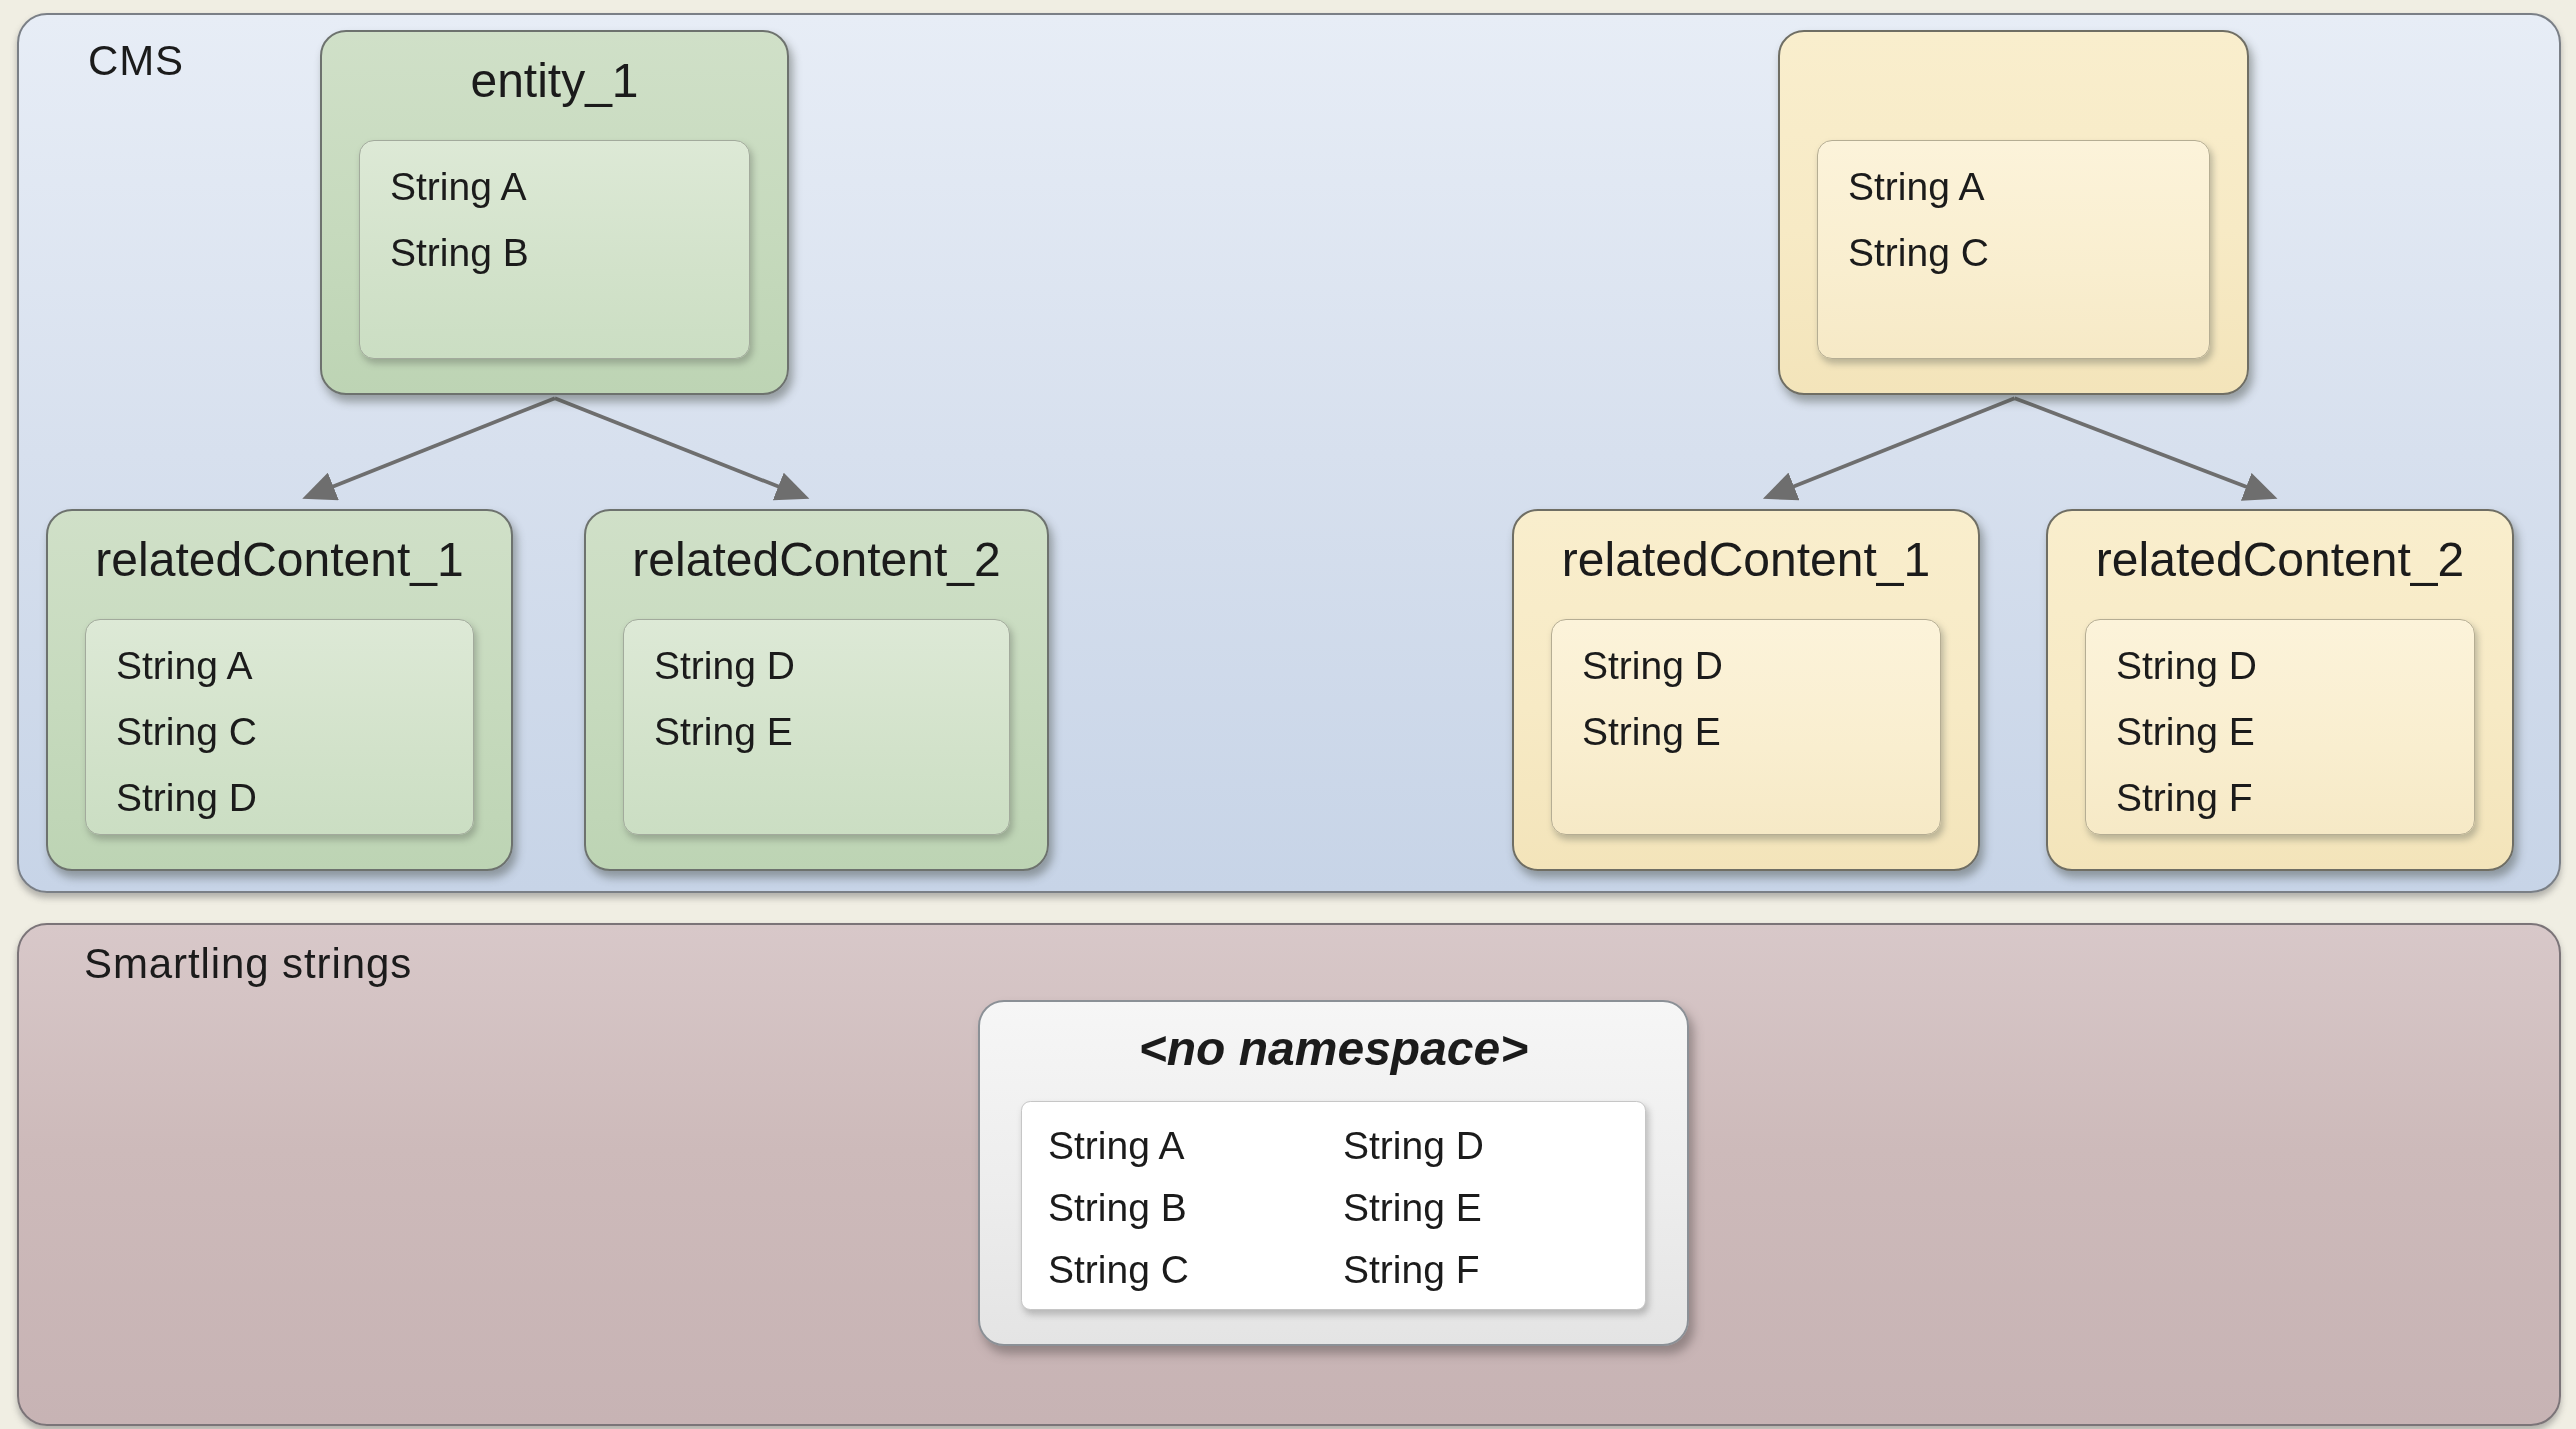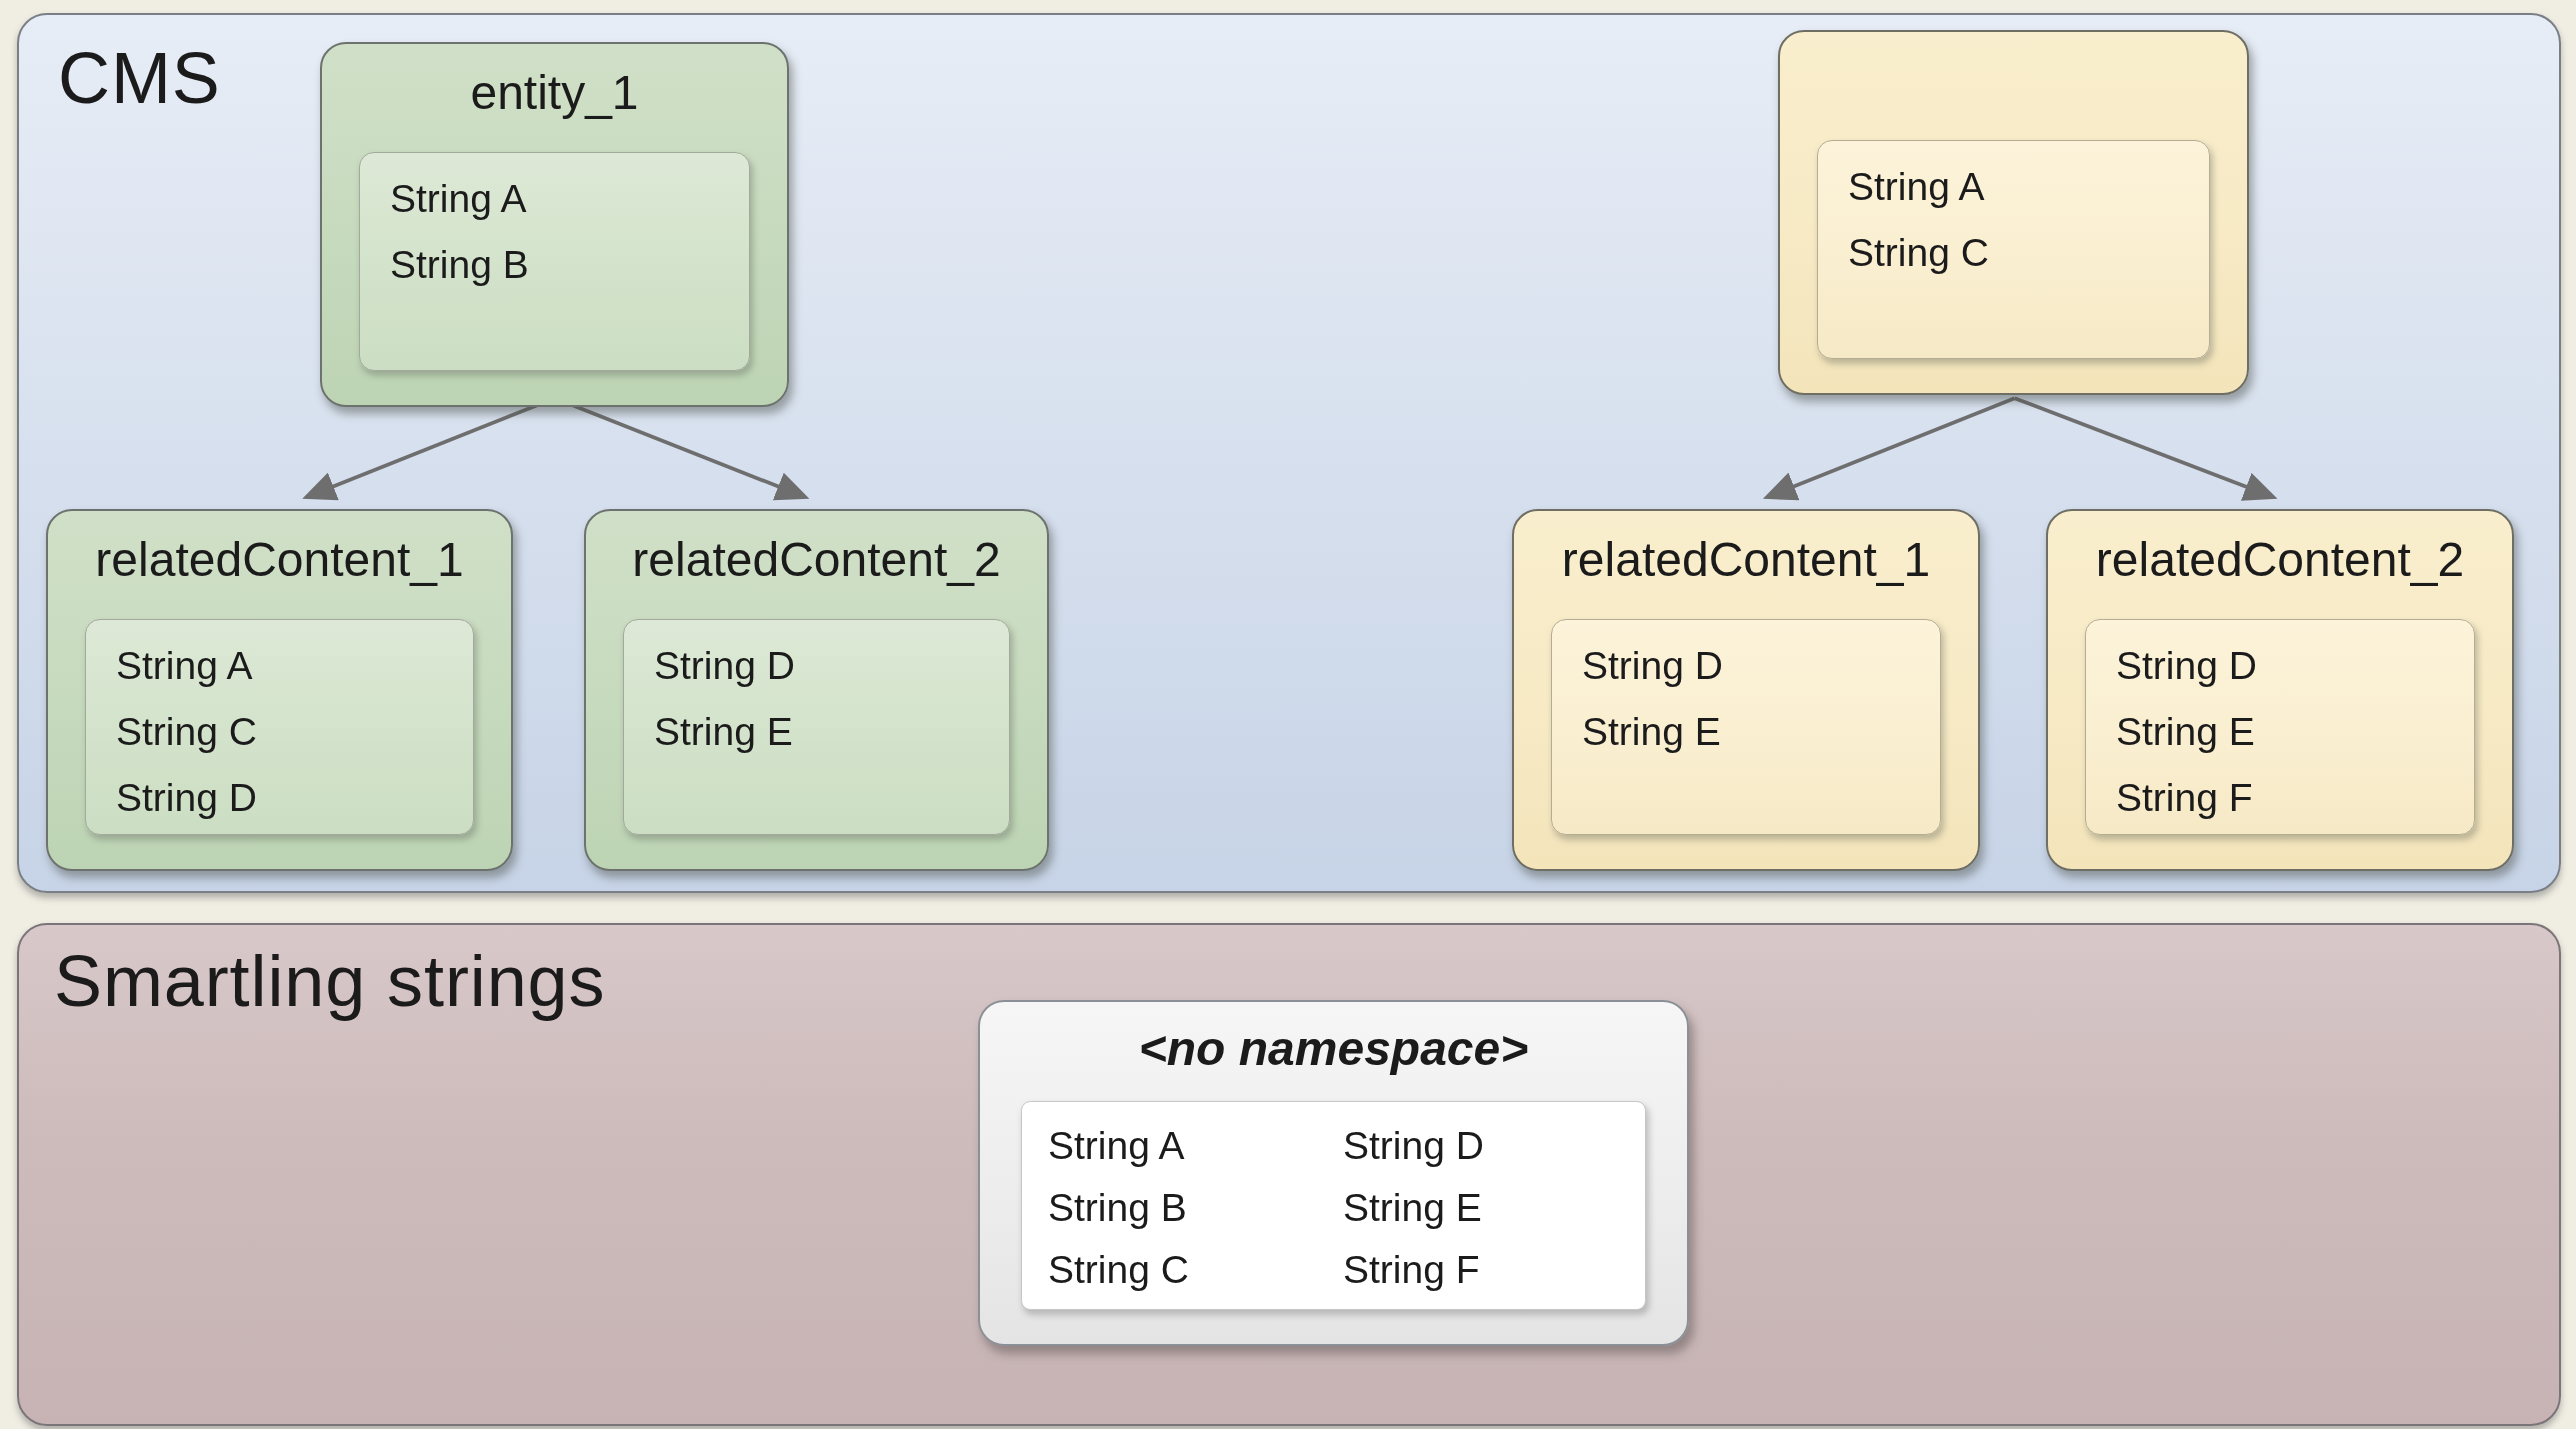--- a/index.html
+++ b/index.html
@@ -27,24 +27,25 @@
     left:17px;top:13px;width:2544px;height:880px;
     background:linear-gradient(180deg,#e7edf6 0%,#d7e0ee 50%,#c7d4e7 100%);
   }
   .panel-smartling{
     left:17px;top:923px;width:2544px;height:503px;
     border-color:#7b7478;
     background:linear-gradient(180deg,#d8c8c9 0%,#cdbaba 45%,#c7b3b4 100%);
   }
   .panel-label{
     position:absolute;
-    font-size:72px;
+    font-size:42px;
     letter-spacing:0.9px;
     color:#1b1b1b;
     white-space:nowrap;
+    margin-left:30px;
   }
   .panel-cms .panel-label{left:39px;top:22.3px;}
   .panel-smartling .panel-label{left:35px;top:15px;}
 
   
   .node{
     position:absolute;
     border:2.8px solid #6d726e;
     border-radius:26px;
     box-sizing:border-box;
@@ -72,21 +73,21 @@
   .node.yellow .node-inner{
     background:linear-gradient(180deg,#fcf3da 0%,#f9eecf 60%,#f6e9c6 100%);
     border:1.9px solid #b5ad93;
   }
   .string-line{
     font-size:39px;
     line-height:66px;
     white-space:nowrap;
   }
 
-  .node-entity1{left:320px;top:30px;width:469px;height:365px;margin-top:12px;}
+  .node-entity1{left:320px;top:30px;width:469px;height:365px;}
   .node-entity2{left:1778px;top:30px;width:471px;height:365px;}
   .node-g-rc1{left:46px;top:509px;width:467px;height:362px;}
   .node-g-rc2{left:584px;top:509px;width:465px;height:362px;}
   .node-y-rc1{left:1512px;top:509px;width:468px;height:362px;}
   .node-y-rc2{left:2046px;top:509px;width:468px;height:362px;}
 
   
   .arrows{position:absolute;left:0;top:0;pointer-events:none;}
   .arrows line{stroke:#6e6e6e;stroke-width:4;}
 

